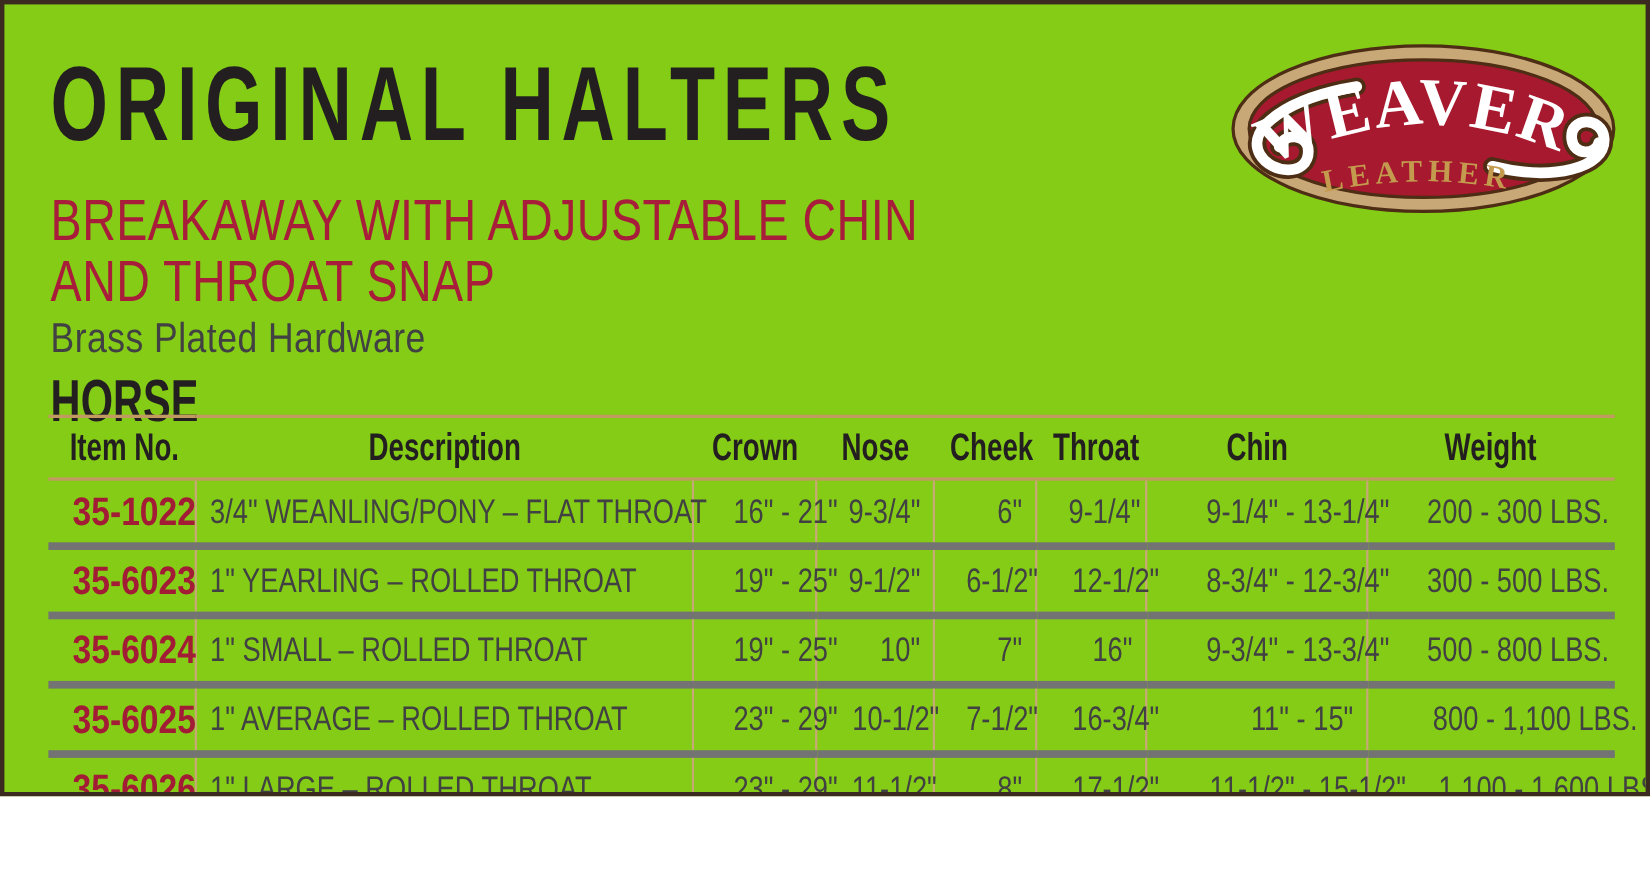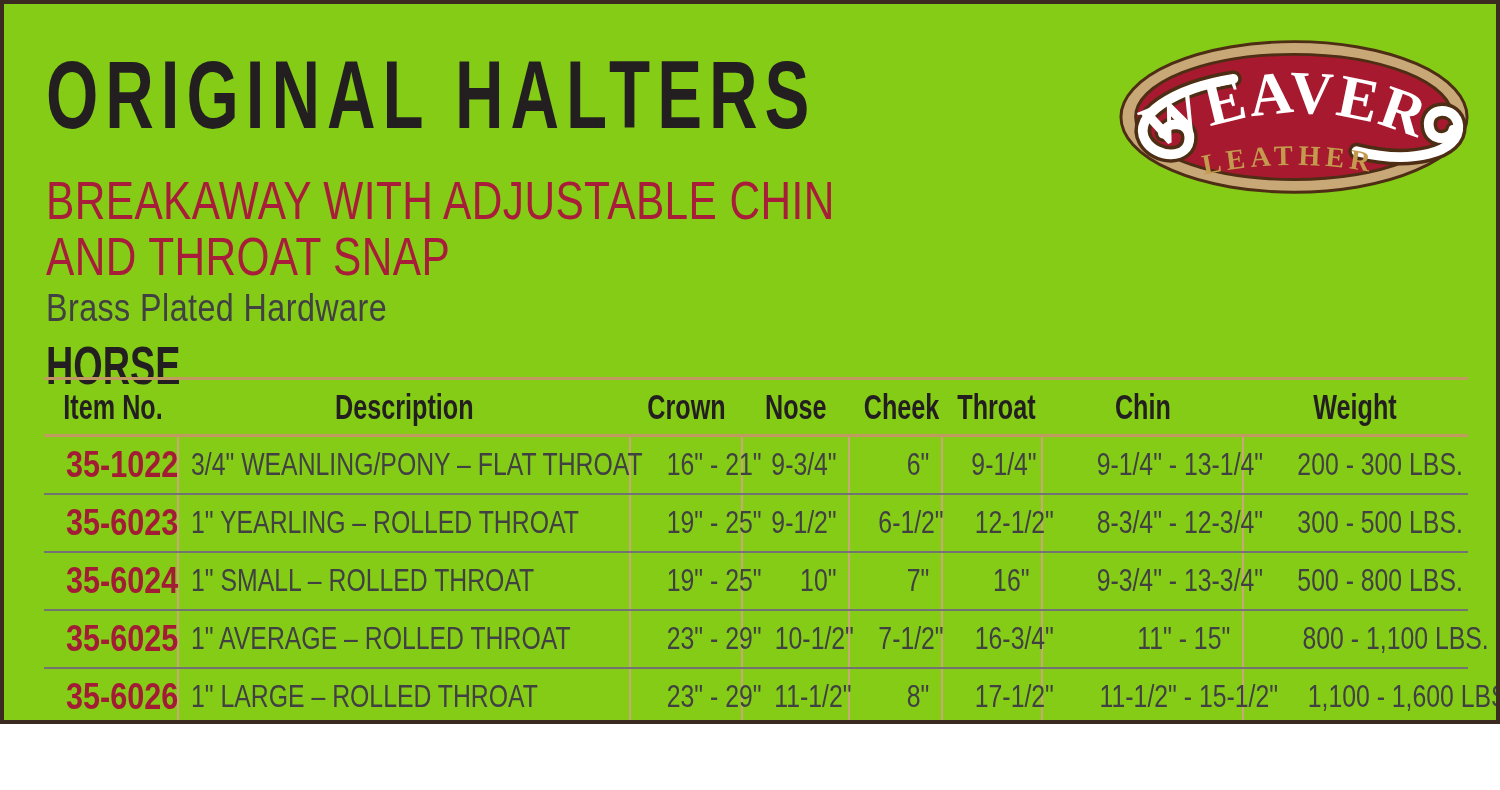--- a/index.html
+++ b/index.html
@@ -89,21 +89,21 @@
     border-top: 3px solid #c19a62;
     border-bottom: 3px solid #c19a62;
     padding: 0;
     text-align: center;
     vertical-align: middle;
     font-weight: bold;
     color: #231f20;
   }
   table.spec td {
     height: 56px;
-    border-bottom: 2px solid #737373;
+    border-bottom: 7px solid #737373;
     padding: 0 12px;
     vertical-align: middle;
     color: #414042;
   }
   table.spec td + td { border-left: 2px solid #c9a878; }
   td.c-item   { text-align: center; }
   td.c-description { text-align: left; padding-left: 14px; }
   td.c-crown, td.c-nose, td.c-cheek, td.c-throat, td.c-chin, td.c-weight { text-align: right; }
   
   .cnd {

